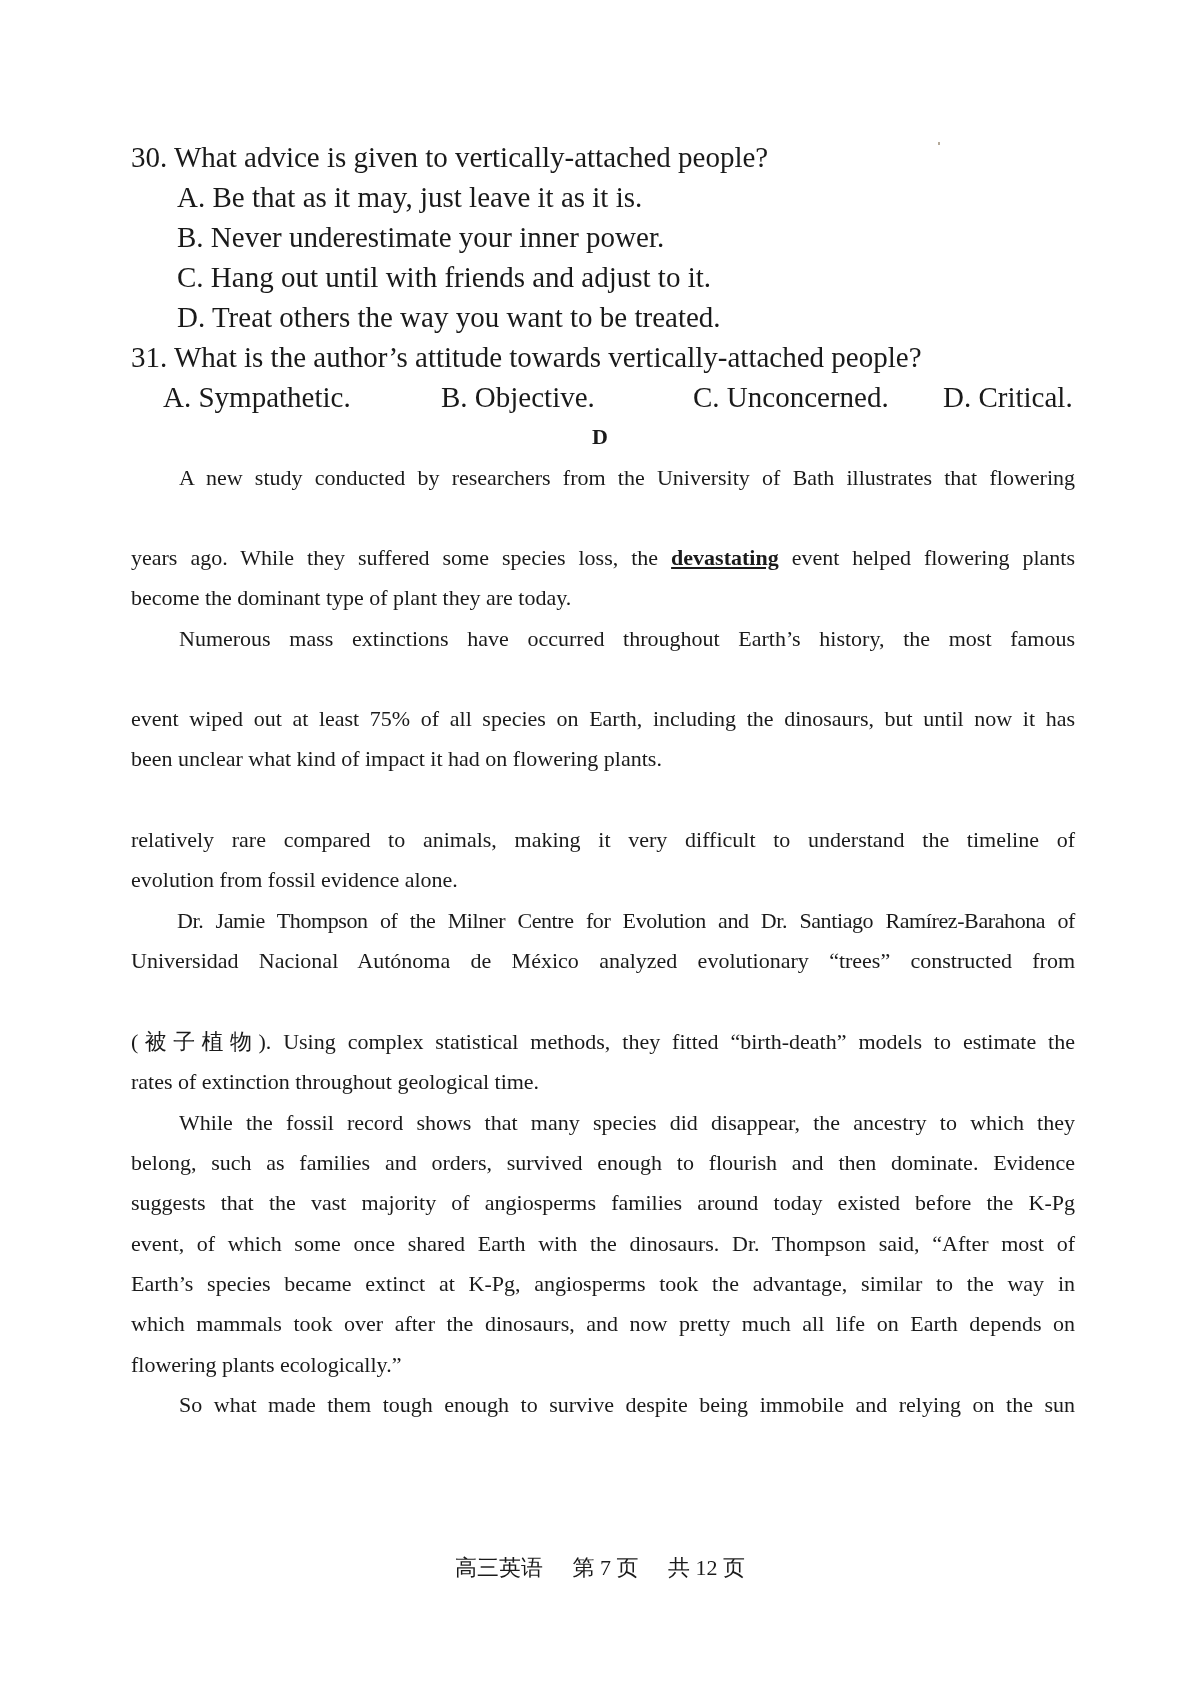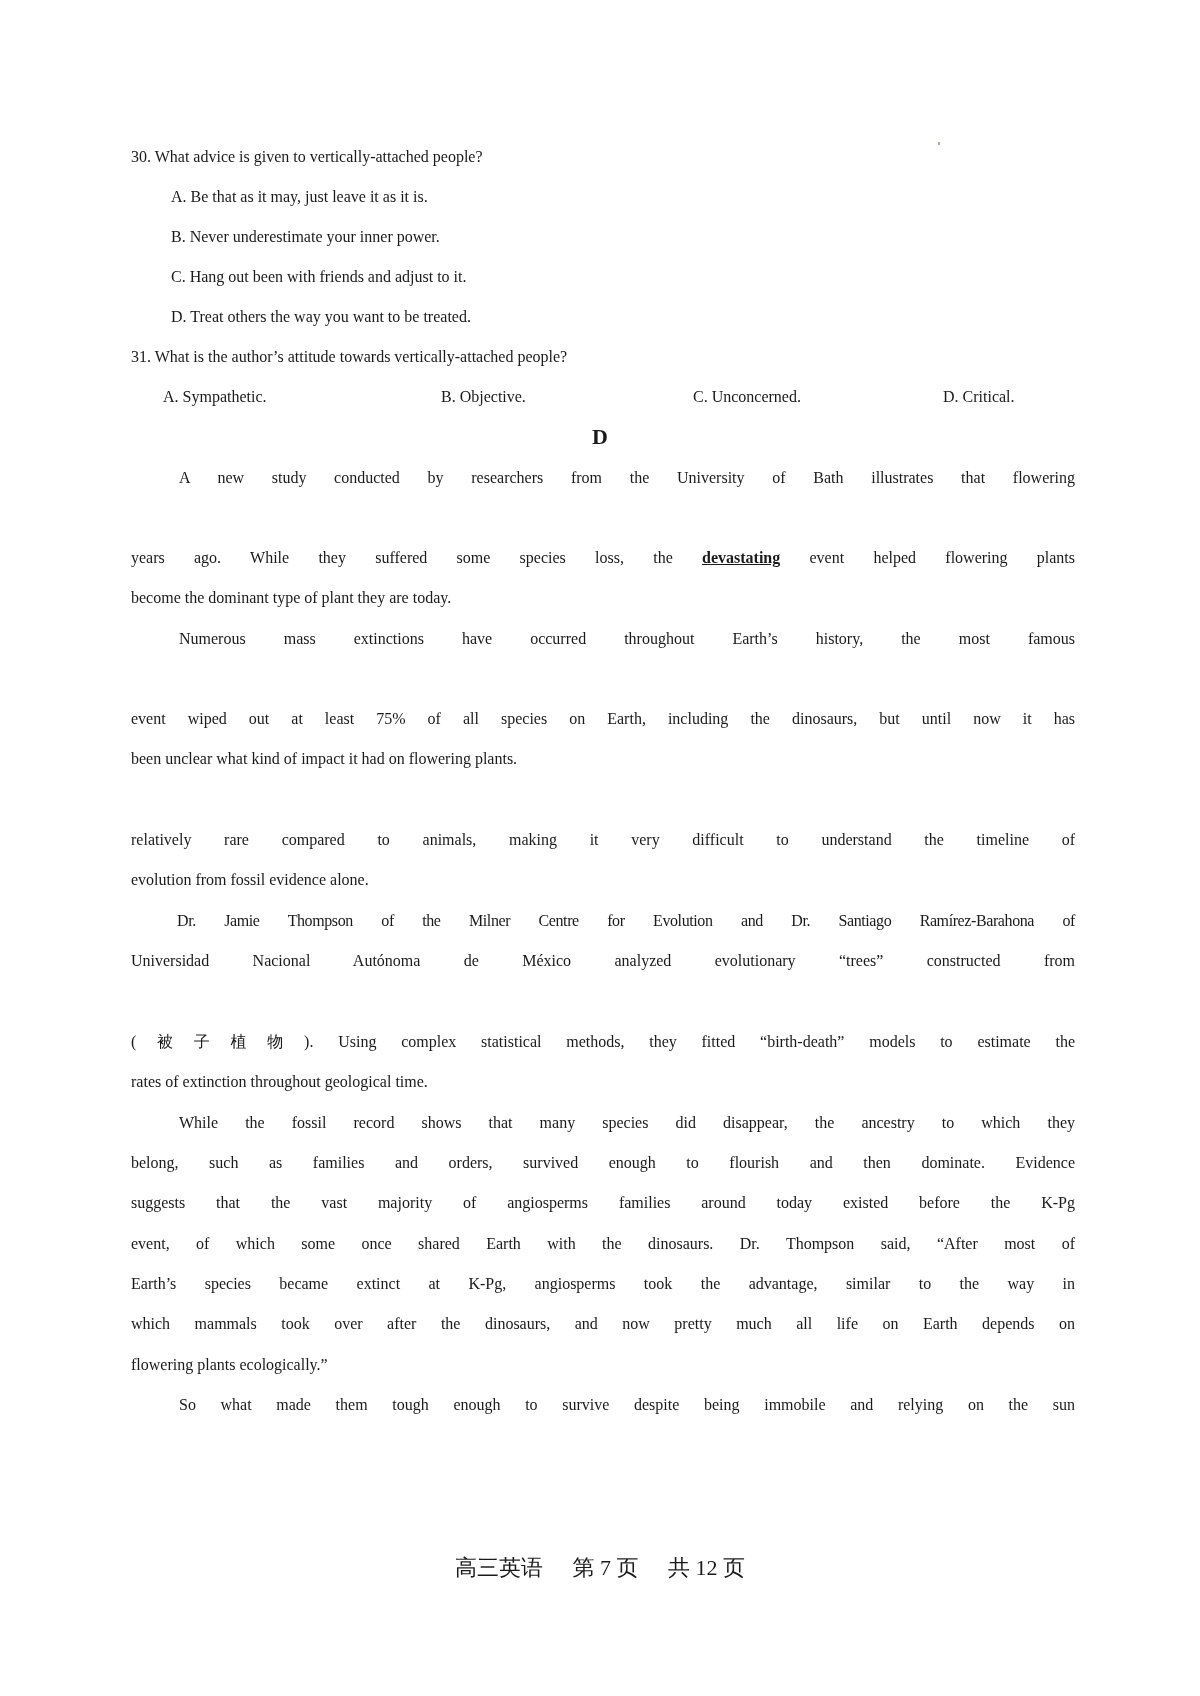--- a/index.html
+++ b/index.html
@@ -1,40 +1,40 @@
 <!DOCTYPE html>
 <html><head>
   <meta charset="utf-8">
   <style>
     html, body { margin: 0; padding: 0; background: #ffffff; }
     body { width: 1200px; height: 1696px; position: relative; overflow: hidden;
       font-family: "Liberation Serif", "DejaVu Serif", serif; color: #1a1a1a; }
     .page { position: absolute; left: 0; top: 0; width: 1200px; height: 1696px; }
-    .line { position: absolute; font-size: 16px; line-height: 28px; white-space: nowrap; }
-    .justify { position: absolute; left: 131px; width: 944px; font-size: 16px; line-height: 28px;
+    .line { position: absolute; font-size: 29px; line-height: 28px; white-space: nowrap; }
+    .justify { position: absolute; left: 131px; width: 944px; font-size: 22px; line-height: 28px;
       text-align: justify; text-align-last: justify; white-space: normal; }
     .last { text-align-last: left; }
     .q { left: 131px; }
-    .opt { left: 171px; }
+    .opt { left: 177px; }
     .section-title { position: absolute; left: 0; width: 1200px; text-align: center; font-weight: bold; font-size: 22px; line-height: 28px; }
     .ul-bold { font-weight: bold; text-decoration: underline; }
     .footer { position: absolute; top: 1554px; left: 0; width: 1200px; text-align: center; font-size: 22px; line-height: 28px; }
     .footer span { margin: 0 12px; }
     .speck { position: absolute; left: 938px; top: 142px; width: 2px; height: 3px; background: #b5aa9a; }
   </style>
 </head>
 <body>
 
 <div class="page">
   <div class="speck"></div>
 
   <div class="line q" style="top:143px">30. What advice is given to vertically-attached people?</div>
   <div class="line opt" style="top:183px">A. Be that as it may, just leave it as it is.</div>
   <div class="line opt" style="top:223px">B. Never underestimate your inner power.</div>
-  <div class="line opt" style="top:263px">C. Hang out been with friends and adjust to it.</div>
+  <div class="line opt" style="top:263px">C. Hang out until with friends and adjust to it.</div>
   <div class="line opt" style="top:303px">D. Treat others the way you want to be treated.</div>
 
   <div class="line q" style="top:343px">31. What is the author’s attitude towards vertically-attached people?</div>
   <div class="line" style="top:383px; left:163px">A. Sympathetic.</div>
   <div class="line" style="top:383px; left:441px">B. Objective.</div>
   <div class="line" style="top:383px; left:693px">C. Unconcerned.</div>
   <div class="line" style="top:383px; left:943px">D. Critical.</div>
 
   <div class="section-title" style="top:423px">D</div>
 

